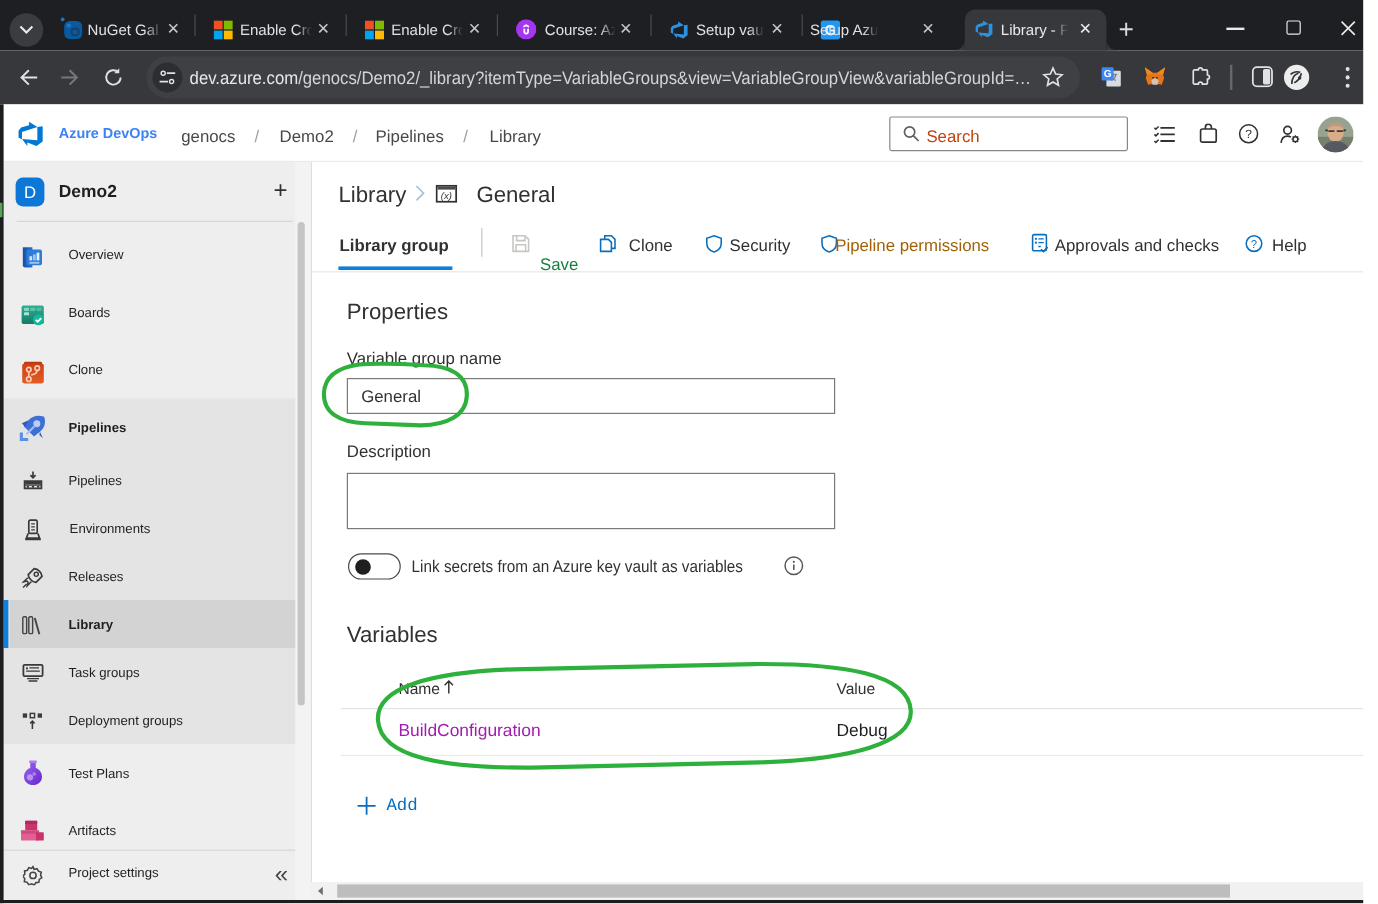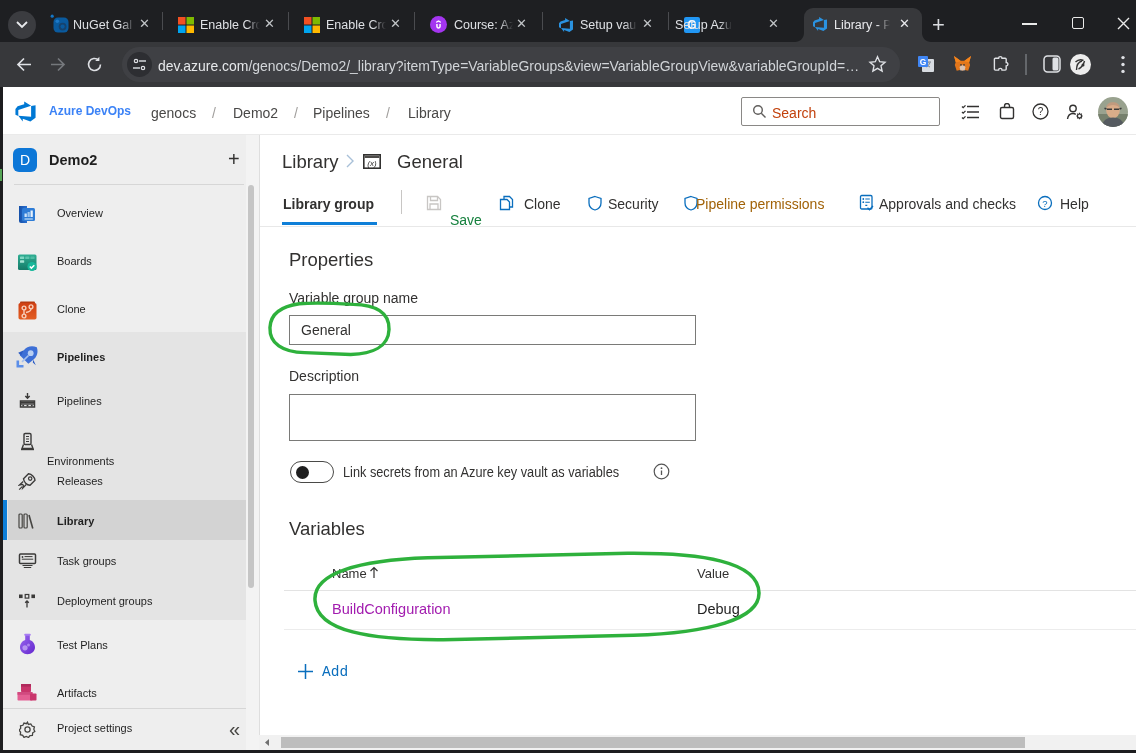--- a/index.html
+++ b/index.html
@@ -235,21 +235,21 @@
 
   <div class="abs" style="left:8px;top:500px;width:238px;height:40px;background:#d3d3d3;"></div>
   <div class="abs" style="left:3px;top:500px;width:4px;height:40px;background:#0f7fd8;"></div>
 
   <div id="navicons"></div>
   <div class="abs navtext" style="left:57px;top:207px;">Overview</div>
   <div class="abs navtext" style="left:57px;top:255px;">Boards</div>
   <div class="abs navtext" style="left:57px;top:303px;">Clone</div>
   <div class="abs navtext" style="left:57px;top:351px;font-weight:bold;">Pipelines</div>
   <div class="abs navtext" style="left:57px;top:395px;">Pipelines</div>
-  <div class="abs navtext" style="left:47px;top:435px;margin-top:20px;">Environments</div>
+  <div class="abs navtext" style="left:58px;top:435px;">Environments</div>
   <div class="abs navtext" style="left:57px;top:475px;">Releases</div>
   <div class="abs navtext" style="left:57px;top:515px;font-weight:bold;">Library</div>
   <div class="abs navtext" style="left:57px;top:555px;">Task groups</div>
   <div class="abs navtext" style="left:57px;top:595px;">Deployment groups</div>
   <div class="abs navtext" style="left:57px;top:639px;">Test Plans</div>
   <div class="abs navtext" style="left:57px;top:687px;">Artifacts</div>
 
   <svg class="abs" style="left:16px;top:204px;" width="21" height="21" viewBox="0 0 21 21">
       <defs>
         <linearGradient id="ov1" x1="0" y1="0" x2="1" y2="0">

